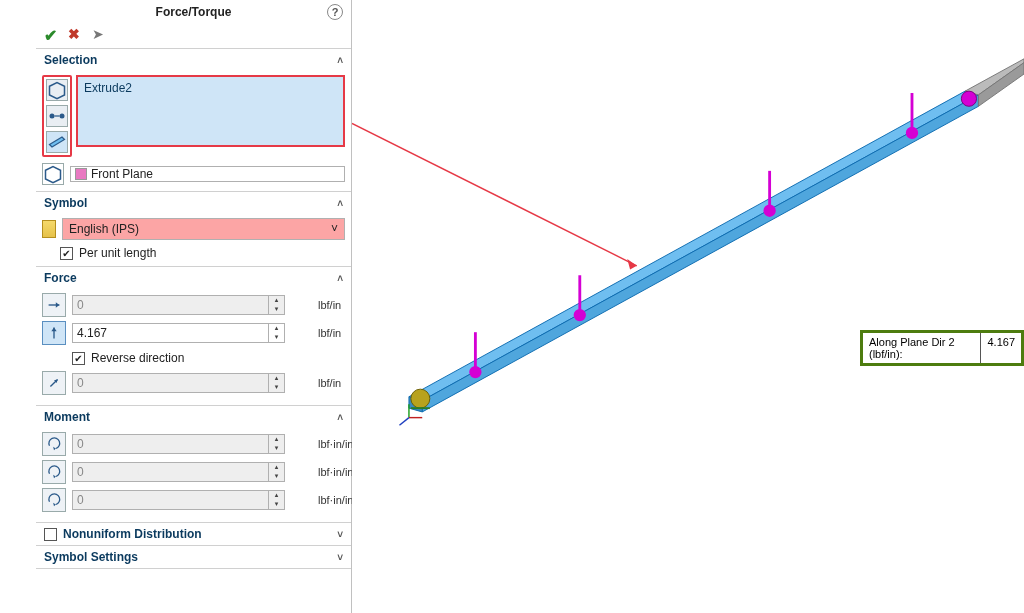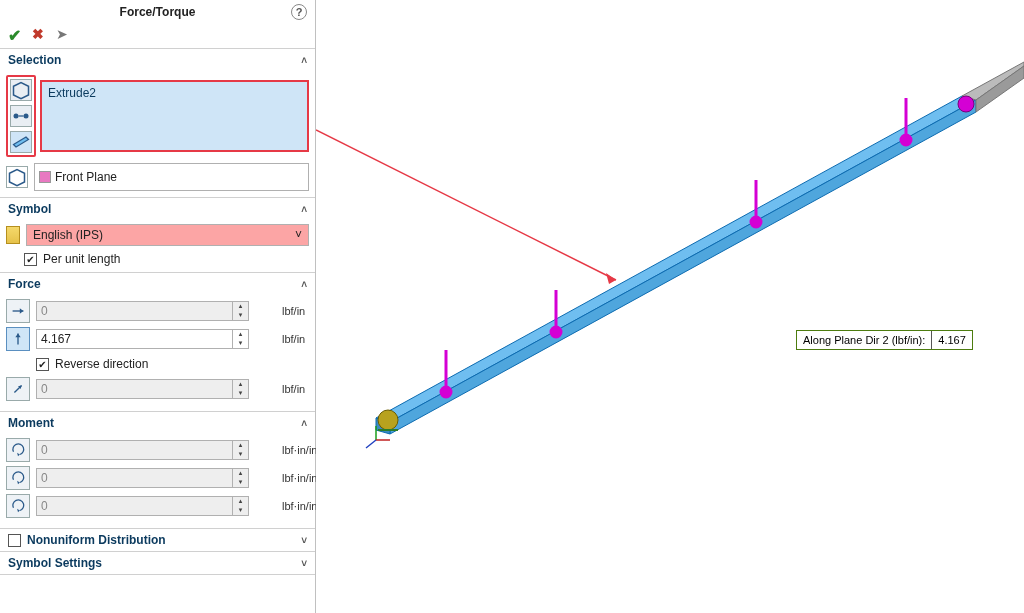--- a/index.html
+++ b/index.html
@@ -1,56 +1,56 @@
 <!DOCTYPE html>
 <html><head>
 <meta charset="utf-8">
 <style>
   * { box-sizing: border-box; font-family: "Segoe UI", Arial, sans-serif; }
   html, body { margin: 0; padding: 0; width: 1024px; height: 613px; overflow: hidden; background: #fff; }
   .app { display: flex; width: 100%; height: 100%; }
-  .panel { width: 316px; height: 100%; border-right: 1px solid #c0c0c0; display: flex; flex-direction: column; font-size: 12px; color: #222; }
+  .panel { width: 316px; height: 100%; border-right: 1px solid #c0c0c0; display: flex; flex-direction: column; font-size: 12px; color: #222; margin-left: 36px; }
   .panel-header { display: flex; align-items: center; justify-content: center; height: 24px; position: relative; font-weight: bold; }
   .panel-header .title { font-size: 12px; }
   .panel-help { position: absolute; right: 8px; top: 4px; width: 16px; height: 16px; border: 1px solid #888; border-radius: 50%; font-size: 11px; line-height: 14px; text-align: center; color: #555; }
   .panel-actions { display: flex; align-items: center; gap: 8px; padding: 2px 8px 6px 8px; border-bottom: 1px solid #d0d0d0; }
   .act { width: 16px; height: 16px; }
   .check { color: #2b8a2b; font-size: 16px; font-weight: bold; }
   .xred { color: #c0392b; font-size: 14px; font-weight: bold; }
   .pin { color: #777; font-size: 14px; }
   .section { border-bottom: 1px solid #d0d0d0; }
   .section-hdr { display: flex; justify-content: space-between; align-items: center; padding: 4px 8px 4px 8px; font-weight: bold; color: #0b3a5e; cursor: default; }
   .section-hdr .caret { color: #555; font-size: 10px; }
   .section-body { padding: 4px 6px 6px 6px; }
-  .sel-row { display: flex; gap: 4px; align-items: center; }
+  .sel-row { display: flex; gap: 4px; align-items: flex-start; }
   .sel-icons { display: flex; flex-direction: column; gap: 4px; border: 2px solid #e63946; padding: 2px; border-radius: 2px; }
   .tool-icon { width: 22px; height: 22px; border: 1px solid #9aa; background: #e9eef3; display: flex; align-items: center; justify-content: center; font-size: 12px; color: #2b5a8a; }
   .tool-icon.sel { background: #cfe5f7; }
   .sel-list { flex: 1; height: 72px; border: 2px solid #e63946; background: #cfe5f7; padding: 4px 6px; color: #0b3a5e; }
   .ref-row { display: flex; align-items: center; gap: 6px; margin-top: 6px; }
   .ref-icon { width: 22px; height: 22px; border: 1px solid #9aa; display:flex; align-items:center; justify-content:center; color:#2b5a8a; }
-  .ref-input { flex: 1; height: 28px; border: 1px solid #b0b0b0; padding: 0 4px; display: flex; align-items: center; }
+  .ref-input { flex: 1; height: 16px; border: 1px solid #b0b0b0; padding: 0 4px; display: flex; align-items: center; }
   .ref-swatch { width: 12px; height: 12px; background: #e879c1; border: 1px solid #999; margin-right: 4px; }
   .units-row { display: flex; align-items: center; gap: 6px; }
   .ruler { width: 14px; height: 18px; background: linear-gradient(#f5d96b,#e6c24a); border:1px solid #b58f1e; }
   .units-select { flex: 1; height: 22px; border: 1px solid #b0b0b0; background: #fca5a5; padding: 0 6px; display: flex; align-items: center; justify-content: space-between; }
   .chkrow { display: flex; align-items: center; gap: 6px; margin-top: 6px; padding-left: 18px; }
   .chkbox { width: 13px; height: 13px; border: 1px solid #555; display: inline-flex; align-items: center; justify-content: center; font-size: 10px; }
   .force-line { display: flex; align-items: center; gap: 6px; margin-bottom: 4px; }
   .dir-icon { width: 24px; height: 24px; border: 1px solid #9aa; background: #eef2f6; position: relative; }
   .dir-icon.sel { background: #cfe5f7; border-color: #5a8fc0; }
   .dir-icon svg { position: absolute; inset: 2px; }
   .num-field { flex: 1; height: 20px; border: 1px solid #b0b0b0; display: flex; align-items: center; }
   .num-field.disabled { background: #eee; color: #888; }
   .num-field input { flex: 1; border: none; outline: none; font-size: 12px; padding: 0 4px; background: transparent; color: inherit; }
   .num-spin { width: 16px; height: 100%; border-left: 1px solid #b0b0b0; display: flex; flex-direction: column; }
   .num-spin div { flex: 1; font-size: 7px; line-height: 8px; text-align: center; color: #444; }
   .unit-lbl { width: 54px; font-size: 11px; color: #333; padding-left: 27px; }
   .canvas { flex: 1; position: relative; background: #fff; }
-  .callout { position: absolute; left: 480px; top: 330px; display: flex; border: 1px solid #4d7c0f; background: #fff; font-size: 11px; }
+  .callout { position: absolute; left: 508px; top: 330px; display: flex; border: 3px solid #4d7c0f; background: #fff; font-size: 11px; }
   .callout-l { padding: 3px 6px; border-right: 1px solid #555; }
   .callout-r { padding: 3px 6px; }
   svg.scene { position: absolute; inset: 0; }
   .midgrip { position:absolute; right:-4px; top:308px; width:10px; height:20px; border:1px solid #ccc; border-radius:3px; background:#f5f5f5; }
 </style>
 </head>
 <body>
 
 <div class="app">
 

